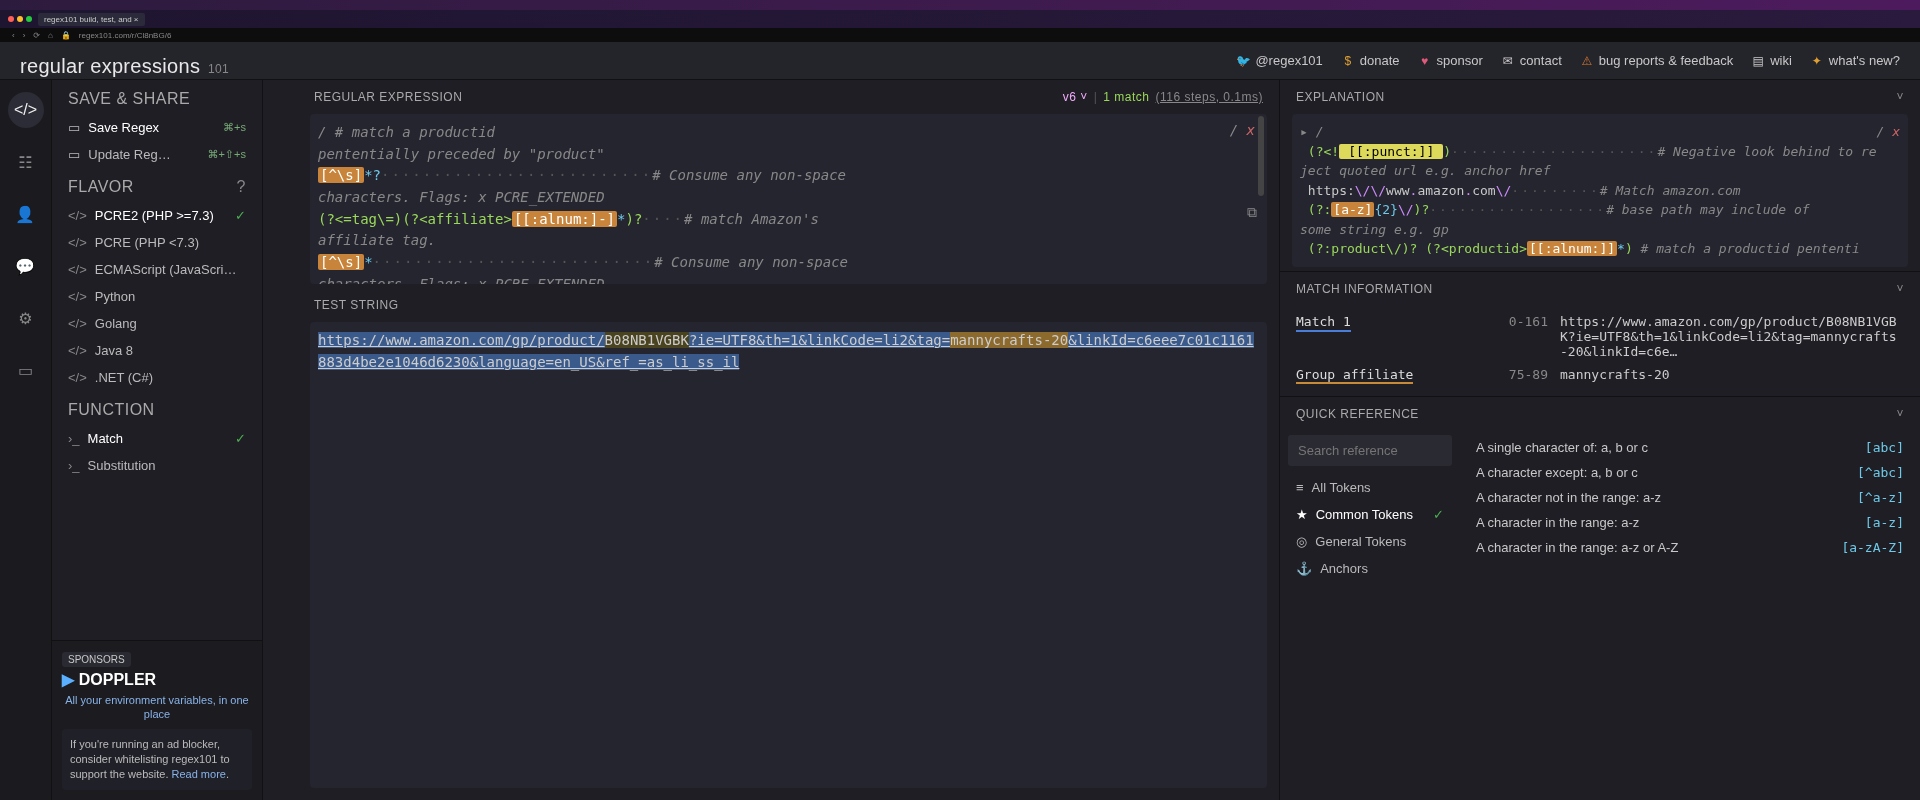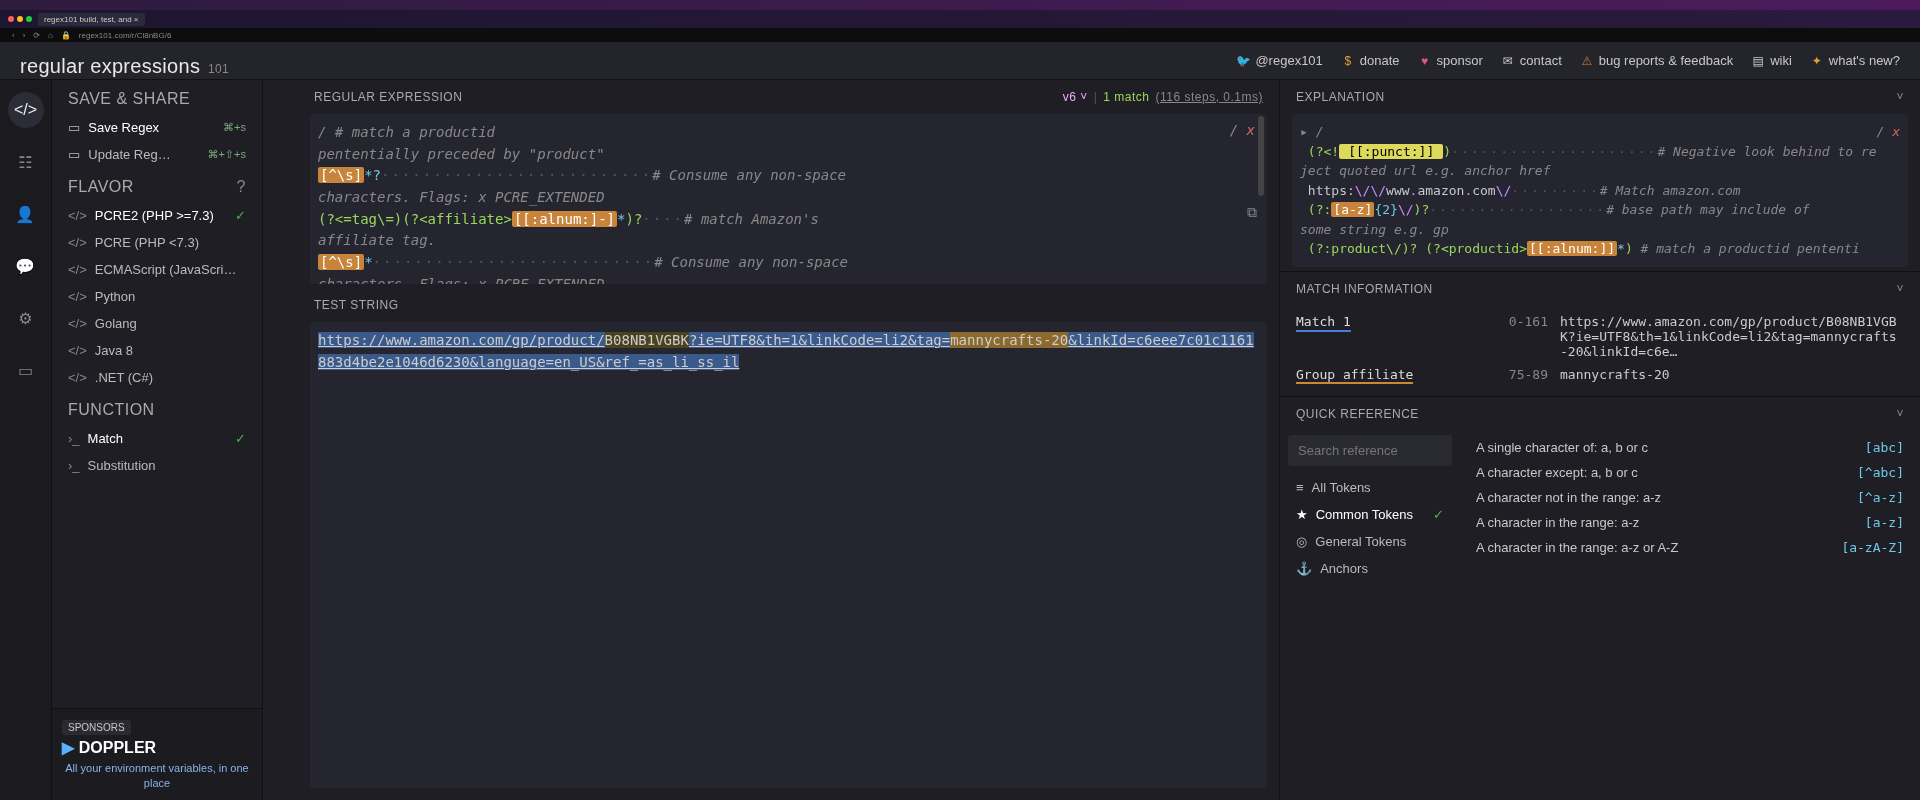--- a/index.html
+++ b/index.html
@@ -324,20 +324,23 @@
           <span>Substitution</span>
         </div>
       </div>
 
     <div class="sponsors">
       <span class="sp-badge">SPONSORS</span>
       <div class="sp-logo">
         <span style="color:#5ab0ff;">▶</span> <span>DOPPLER</span>
       </div>
       <div class="sp-text">All your environment variables, in one place</div>
+      <div class="sp-box">
+        <span>If you're running an ad blocker, consider whitelisting regex101 to support the website. </span><a>Read more</a>.
+      </div>
     </div>
   </div>
 
   <div class="center">
     <div class="center-sec-head">
       <span>REGULAR EXPRESSION</span>
       <div class="regex-meta">
         <span style="color:#f0abfc;"><span>v6</span> ˅</span>
         <span style="color:#555;">|</span>
         <span style="color:#9ad85a;">1 match</span>

